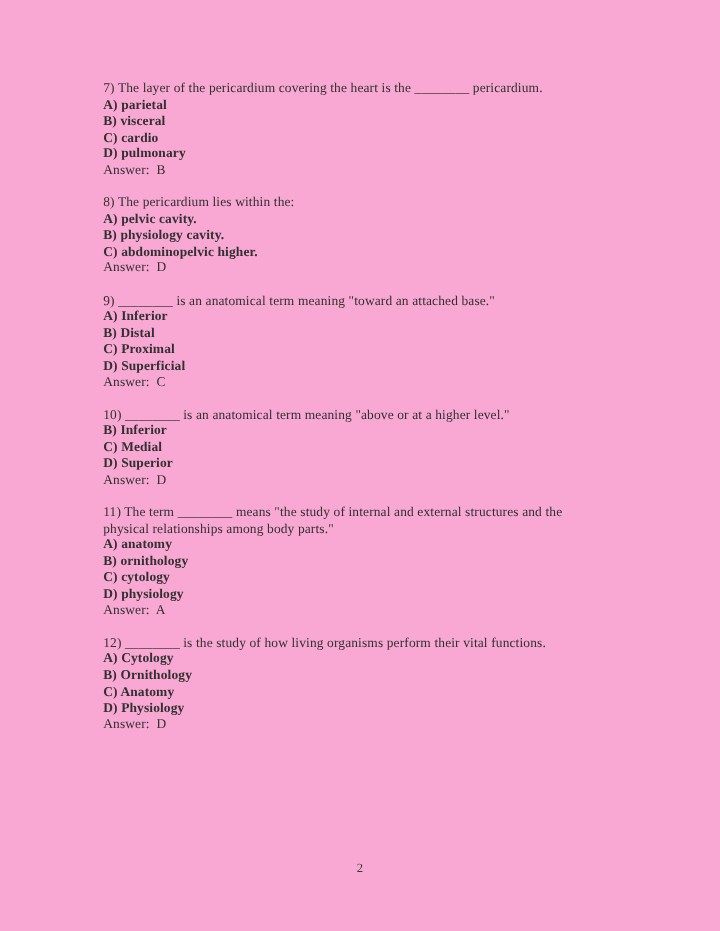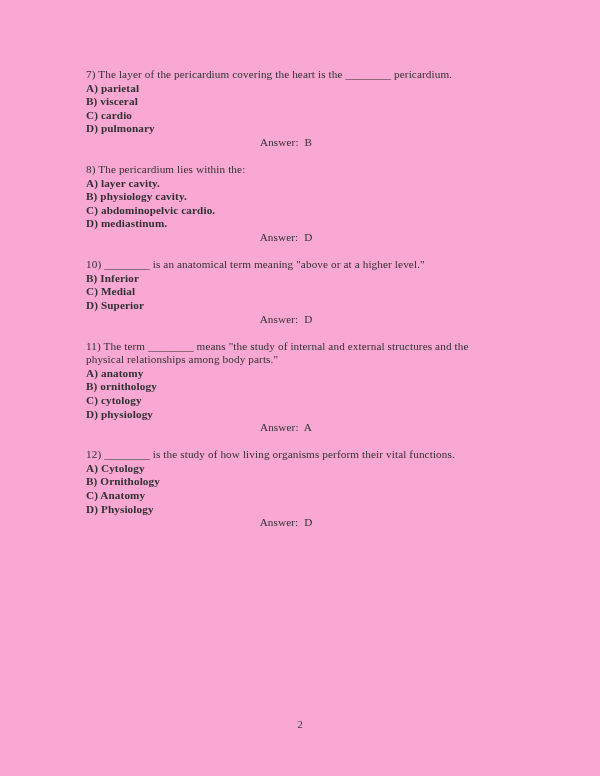--- a/index.html
+++ b/index.html
@@ -40,21 +40,21 @@
     letter-spacing: 0.01em;
   }
   .stem {
     text-align: left;
   }
   .choice {
     text-align: left;
     font-weight: bold;
   }
   .answer {
-    text-align: center;
+    text-align: left;
   }
   #footer {
     position: absolute;
     left: 0;
     top: 714px;
     width: 600px;
     text-align: center;
   }
   #footer .pagenum {
     font-size: 10.5px;
@@ -74,27 +74,34 @@
       <div class="line stem">7) The layer of the pericardium covering the heart is the ________ pericardium.</div>
       <div class="line choice">A) parietal</div>
       <div class="line choice">B) visceral</div>
       <div class="line choice">C) cardio</div>
       <div class="line choice">D) pulmonary</div>
       <div class="line answer">Answer:  B</div>
     </div>
 
     <div class="qblock">
       <div class="line stem">8) The pericardium lies within the:</div>
-      <div class="line choice">A) layer cavity.</div>
+      <div class="line choice">A) pelvic cavity.</div>
       <div class="line choice">B) physiology cavity.</div>
-      <div class="line choice">C) abdominopelvic cardio.</div>
-      <div class="line choice">D) mediastinum.</div>
+      <div class="line choice">C) abdominopelvic higher.</div>
       <div class="line answer">Answer:  D</div>
     </div>
 
+    <div class="qblock">
+      <div class="line stem">9) ________ is an anatomical term meaning "toward an attached base."</div>
+      <div class="line choice">A) Inferior</div>
+      <div class="line choice">B) Distal</div>
+      <div class="line choice">C) Proximal</div>
+      <div class="line choice">D) Superficial</div>
+      <div class="line answer">Answer:  C</div>
+    </div>
 
     <div class="qblock">
       <div class="line stem">10) ________ is an anatomical term meaning "above or at a higher level."</div>
       <div class="line choice">B) Inferior</div>
       <div class="line choice">C) Medial</div>
       <div class="line choice">D) Superior</div>
       <div class="line answer">Answer:  D</div>
     </div>
 
     <div class="qblock">

